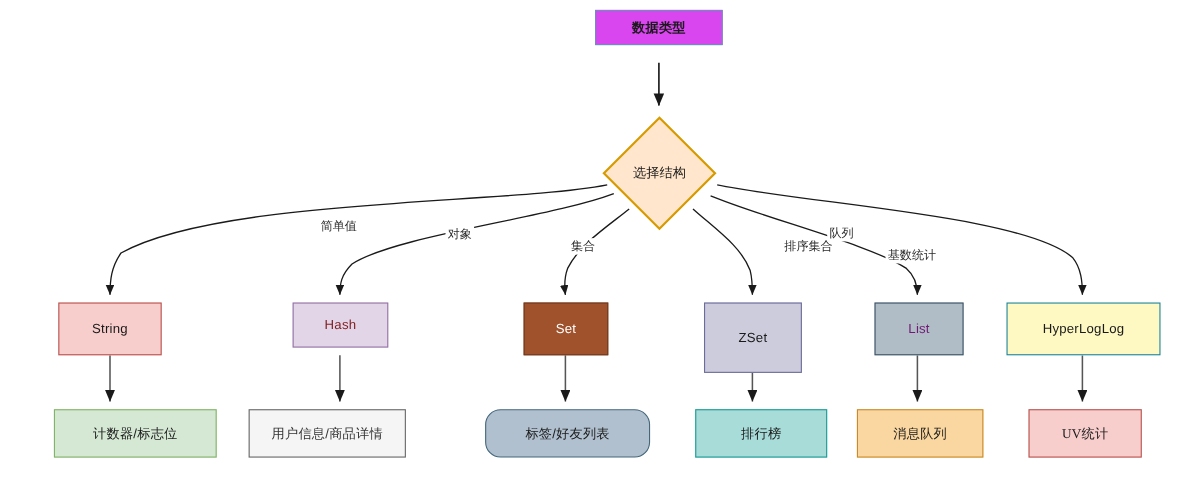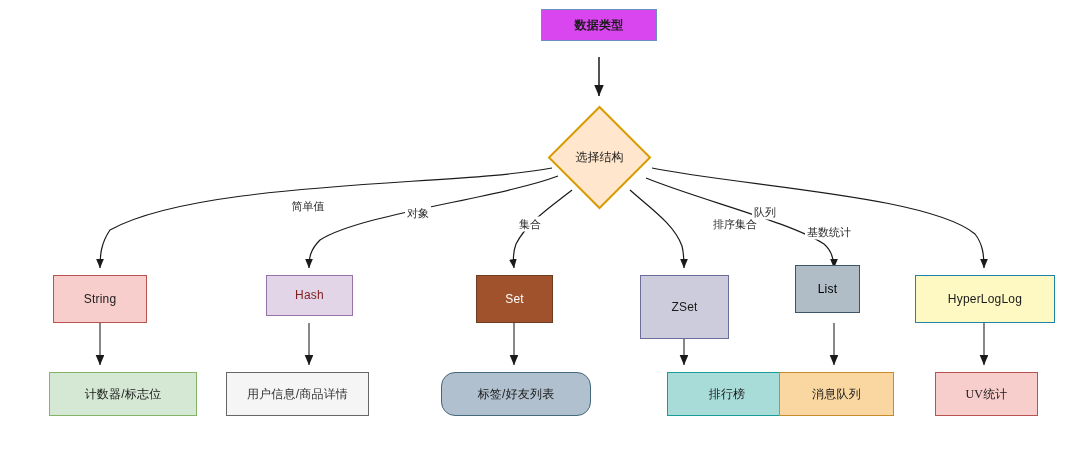--- a/index.html
+++ b/index.html
@@ -161,39 +161,39 @@
       </div>
       <div class="node" style="left: 266px; top: 275px; width: 87px; height: 41px; background: rgb(225, 213, 231); border-color: rgb(150, 115, 166); color: #7f1d1d;">
         <span class="node-label">Hash</span>
       </div>
       <div class="node" style="left: 476px; top: 275px; width: 77px; height: 48px; background: rgb(160, 82, 45); border-color: rgb(109, 59, 32); color: rgb(255, 255, 255);">
         <span class="node-label">Set</span>
       </div>
       <div class="node" style="left: 640px; top: 275px; width: 89px; height: 64px; background: rgb(204, 204, 221); border-color: rgb(108, 108, 156); color: rgb(26, 26, 26);">
         <span class="node-label">ZSet</span>
       </div>
-      <div class="node" style="left: 795px; top: 265px; width: 65px; height: 48px; background: rgb(176, 188, 198); border-color: rgb(61, 85, 102); color: #000000;">
+      <div class="node" style="left: 795px; top: 275px; width: 81px; height: 48px; background: rgb(176, 188, 198); border-color: rgb(61, 85, 102); color: #701a75;">
         <span class="node-label">List</span>
       </div>
       <div class="node" style="left: 915px; top: 275px; width: 140px; height: 48px; background: #fef9c3; border-color: rgb(27, 132, 168); color: rgb(26, 26, 26);">
         <span class="node-label">HyperLogLog</span>
       </div>
     </div>
 
   <div id="usecase-row">
       <div class="node" style="left: 27px; top: 372px; width: 148px; height: 44px; background: rgb(213, 232, 212); border-color: rgb(130, 179, 102); color: rgb(26, 26, 26); margin-left: 22px;">
         <span class="node-label">计数器/标志位</span>
       </div>
       <div class="node" style="left: 226px; top: 372px; width: 143px; height: 44px; background: rgb(245, 245, 245); border-color: rgb(102, 102, 102); color: rgb(51, 51, 51);">
         <span class="node-label">用户信息/商品详情</span>
       </div>
       <div class="node" style="left: 441px; top: 372px; width: 150px; height: 44px; background: rgb(177, 192, 207); border-color: rgb(68, 103, 123); color: rgb(26, 26, 26); border-radius: 14px;">
         <span class="node-label">标签/好友列表</span>
       </div>
-      <div class="node" style="left: 632px; top: 372px; width: 120px; height: 44px; background: rgb(168, 220, 217); border-color: rgb(26, 156, 150); color: rgb(26, 26, 26); margin-left: 35px;">
+      <div class="node" style="left: 632px; top: 372px; width: 120px; height: 44px; background: rgb(168, 220, 217); border-color: rgb(26, 156, 150); color: rgb(26, 26, 26);">
         <span class="node-label">排行榜</span>
       </div>
       <div class="node" style="left: 779px; top: 372px; width: 115px; height: 44px; background: rgb(250, 215, 160); border-color: rgb(201, 138, 41); color: rgb(26, 26, 26);">
         <span class="node-label">消息队列</span>
       </div>
       <div class="node" style="left: 935px; top: 372px; width: 103px; height: 44px; background: rgb(248, 206, 204); border-color: rgb(184, 84, 80); color: rgb(26, 26, 26); font-family: Liberation Serif, serif;">
         <span class="node-label">UV统计</span>
       </div>
     </div>
 

